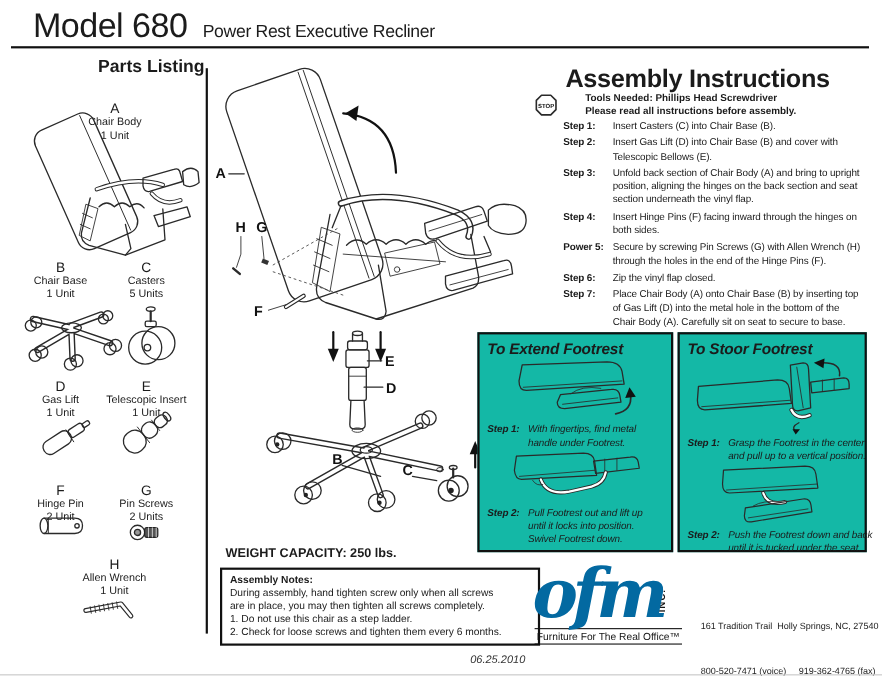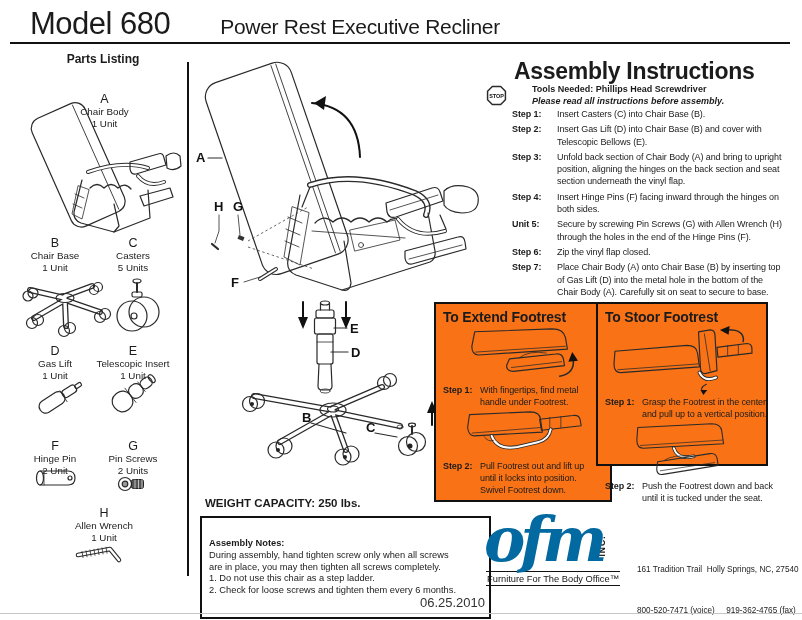--- a/index.html
+++ b/index.html
@@ -4,68 +4,68 @@
 <style>
   html,body{margin:0;padding:0;background:#fff;}
   .sheet{position:relative;width:802px;height:620px;background:#fff;overflow:hidden;
          font-family:"Liberation Sans",sans-serif;color:#1b1b1b;}
   .sheet *{box-sizing:border-box;}
   .abs{position:absolute;}
 
   
   .title-row{left:30px;top:6px;display:flex;align-items:baseline;gap:14px;}
   .model{font-size:31px;letter-spacing:-0.5px;}
-  .subtitle{font-size:21px;letter-spacing:-0.3px;margin-left:36px;}
+  .subtitle{font-size:16px;letter-spacing:-0.3px;}
   .title-rule{left:10px;top:42px;width:780px;height:2px;background:#111;}
   .vdivider{left:187px;top:62px;width:2px;height:514px;background:#111;}
   .bottom-line{left:0;top:613px;width:802px;height:1px;background:#c6c6c6;}
 
   
-  .parts-title{left:20px;top:52px;width:166px;text-align:center;font-weight:bold;font-size:12px;}
+  .parts-title{left:20px;top:52px;width:166px;text-align:right;font-weight:bold;font-size:16px;}
   .plabel{text-align:center;line-height:11.5px;}
   .pletter{display:block;font-size:12.5px;line-height:14px;}
   .pname,.pqty{display:block;font-size:9.8px;}
 
   
   svg{display:block;overflow:visible;}
   .ln{stroke:#2a2a2a;fill:none;stroke-width:1.2;stroke-linejoin:round;stroke-linecap:round;}
   .ln8{stroke:#2a2a2a;fill:none;stroke-width:.8;stroke-linejoin:round;stroke-linecap:round;}
   .tube{stroke:#2a2a2a;fill:none;stroke-width:6;stroke-linecap:round;}
   .tubein{stroke:#fff;fill:none;stroke-width:3.4;stroke-linecap:round;}
   .tube2{stroke:#2a2a2a;fill:none;stroke-width:4;stroke-linecap:round;}
   .tube2in{stroke:#fff;fill:none;stroke-width:2.2;stroke-linecap:round;}
   .dash{stroke:#444;fill:none;stroke-width:.8;stroke-dasharray:2.5 2.5;}
   .arrowln{stroke:#111;fill:none;stroke-width:2;stroke-linecap:round;}
   .ah{fill:#111;stroke:none;}
   .dlabel{font:bold 13px "Liberation Sans",sans-serif;fill:#111;}
 
   
   .ai-title{left:514px;top:58px;font-size:23px;font-weight:bold;letter-spacing:-0.3px;}
   .tools{left:532px;top:84px;font-size:9px;font-weight:bold;line-height:11.5px;}
-  .tools .it{font-style:italic;}
+  .tools .it{}
   .steps{left:512px;top:108px;width:292px;}
   .step{display:flex;margin-bottom:3px;font-size:9px;line-height:12.3px;letter-spacing:-0.1px;}
   .step .lb{flex:none;width:45px;font-weight:bold;}
   .step .tx{white-space:pre;}
 
   
-  .fbox{border:2px solid #111;background:#f97316;padding:5px 7px 4px 7px;}
+  .fbox{border:2px solid #111;background:#14b8a6;padding:5px 7px 4px 7px;font-style:italic;}
   .fbox .btitle{font-size:14px;font-weight:bold;letter-spacing:-0.2px;}
   .bstep{display:flex;font-size:9px;line-height:12.3px;letter-spacing:-0.1px;margin-top:2px;}
   .bstep .lb{flex:none;width:37px;font-weight:bold;}
   .bstep .tx{white-space:pre;}
   .sketch{margin:1px auto;}
 
   
   .weight{left:205px;top:497px;font-size:11.5px;font-weight:bold;}
-  .notes{left:200px;top:516px;width:291px;border:2px solid #111;padding:20px 7px;
+  .notes{left:200px;top:516px;width:291px;border:2px solid #111;padding:4px 7px;
          font-size:9.3px;line-height:11.8px;}
   .notes .b{font-weight:bold;}
   .notes .pre{white-space:pre-line;}
-  .datefoot{left:405px;top:595px;width:95px;text-align:center;font-size:13px;color:#333;}
+  .datefoot{left:405px;top:595px;width:95px;text-align:center;font-size:10px;color:#333;font-style:italic;}
 
   
   .logo-ofm{left:484px;top:509px;font-family:"DejaVu Serif",serif;font-style:italic;font-weight:bold;
             font-size:62px;line-height:1;letter-spacing:-5px;color:#0369a1;z-index:2;}
   .logo-inc{left:591px;top:541px;font-size:8.5px;font-weight:bold;letter-spacing:1px;
             transform:rotate(-90deg);color:#151515;}
   .tagline{left:486px;top:571px;width:134px;text-align:center;font-size:9.3px;color:#151515;
            border-top:1.5px solid #111;border-bottom:1.5px solid #111;padding:1.5px 0;}
   .addr{left:637px;top:536px;font-size:8.2px;line-height:13.5px;white-space:pre;color:#222;}
 </style>
@@ -326,21 +326,21 @@
       <span class="tx">Unfold back section of Chair Body (A) and bring to upright
 position, aligning the hinges on the back section and seat
 section underneath the vinyl flap.</span>
     </div>
     <div class="step">
       <span class="lb">Step 4:</span>
       <span class="tx">Insert Hinge Pins (F) facing inward through the hinges on
 both sides.</span>
     </div>
     <div class="step">
-      <span class="lb">Unit 5:</span>
+      <span class="lb">Power 5:</span>
       <span class="tx">Secure by screwing Pin Screws (G) with Allen Wrench (H)
 through the holes in the end of the Hinge Pins (F).</span>
     </div>
     <div class="step">
       <span class="lb">Step 6:</span>
       <span class="tx">Zip the vinyl flap closed.</span>
     </div>
     <div class="step">
       <span class="lb">Step 7:</span>
       <span class="tx">Place Chair Body (A) onto Chair Base (B) by inserting top
@@ -375,21 +375,21 @@
       <path d="M24,29 q4,6 10,4" class="ln8"></path>
     </svg>
     <div class="bstep">
       <span class="lb">Step 2:</span>
       <span class="tx">Pull Footrest out and lift up
 until it locks into position.
 Swivel Footrest down.</span>
     </div>
   </div>
 
-  <div class="abs fbox" style="left:596px;top:302px;width:172px;height:164px;">
+  <div class="abs fbox" style="left:616px;top:302px;width:172px;height:200px;">
     <div class="btitle">To Stoor Footrest</div>
     <svg class="sketch" width="150" height="68" viewBox="0 0 150 70">
       <path d="M6,26 L80,20 Q90,20 91,28 L93,42 L12,48 Q5,48 5,39 Z" class="ln"></path>
       <path d="M9,45 L92,39" class="ln8"></path>
       <path d="M92,6 L104,4 Q109,4 109,10 L111,46 L99,49 Q94,49 94,43 Z" class="ln"></path>
       <path d="M98,8 L104,46" class="ln8"></path>
       <path d="M111,22 L142,18 Q147,18 147,24 L147,28 L112,32 Z" class="ln"></path>
       <path d="M122,20 L122,30 M133,19 L133,29" class="ln8"></path>
       <path d="M138,16 Q140,3 120,4" class="ln" style="stroke-width:1.5"></path>
       <polygon points="124,0 123,9 114,4" class="ah"></polygon>
@@ -424,21 +424,21 @@
   <div class="abs notes">
     <div class="b">Assembly Notes:</div>
     <div class="pre">During assembly, hand tighten screw only when all screws
 are in place, you may then tighten all screws completely.</div>
     <div>1. Do not use this chair as a step ladder.</div>
     <div>2. Check for loose screws and tighten them every 6 months.</div>
   </div>
 
   <div class="abs logo-ofm">ofm</div>
   <div class="abs logo-inc">INC.</div>
-  <div class="abs tagline">Furniture For The Body Office™</div>
+  <div class="abs tagline">Furniture For The Real Office™</div>
   <div class="abs addr">
     <div>161 Tradition Trail  Holly Springs, NC, 27540</div>
     <div>800-520-7471 (voice)     919-362-4765 (fax)</div>
     
     
   </div>
 
   <div class="abs datefoot">06.25.2010</div>
   <div class="abs bottom-line"></div>
 

